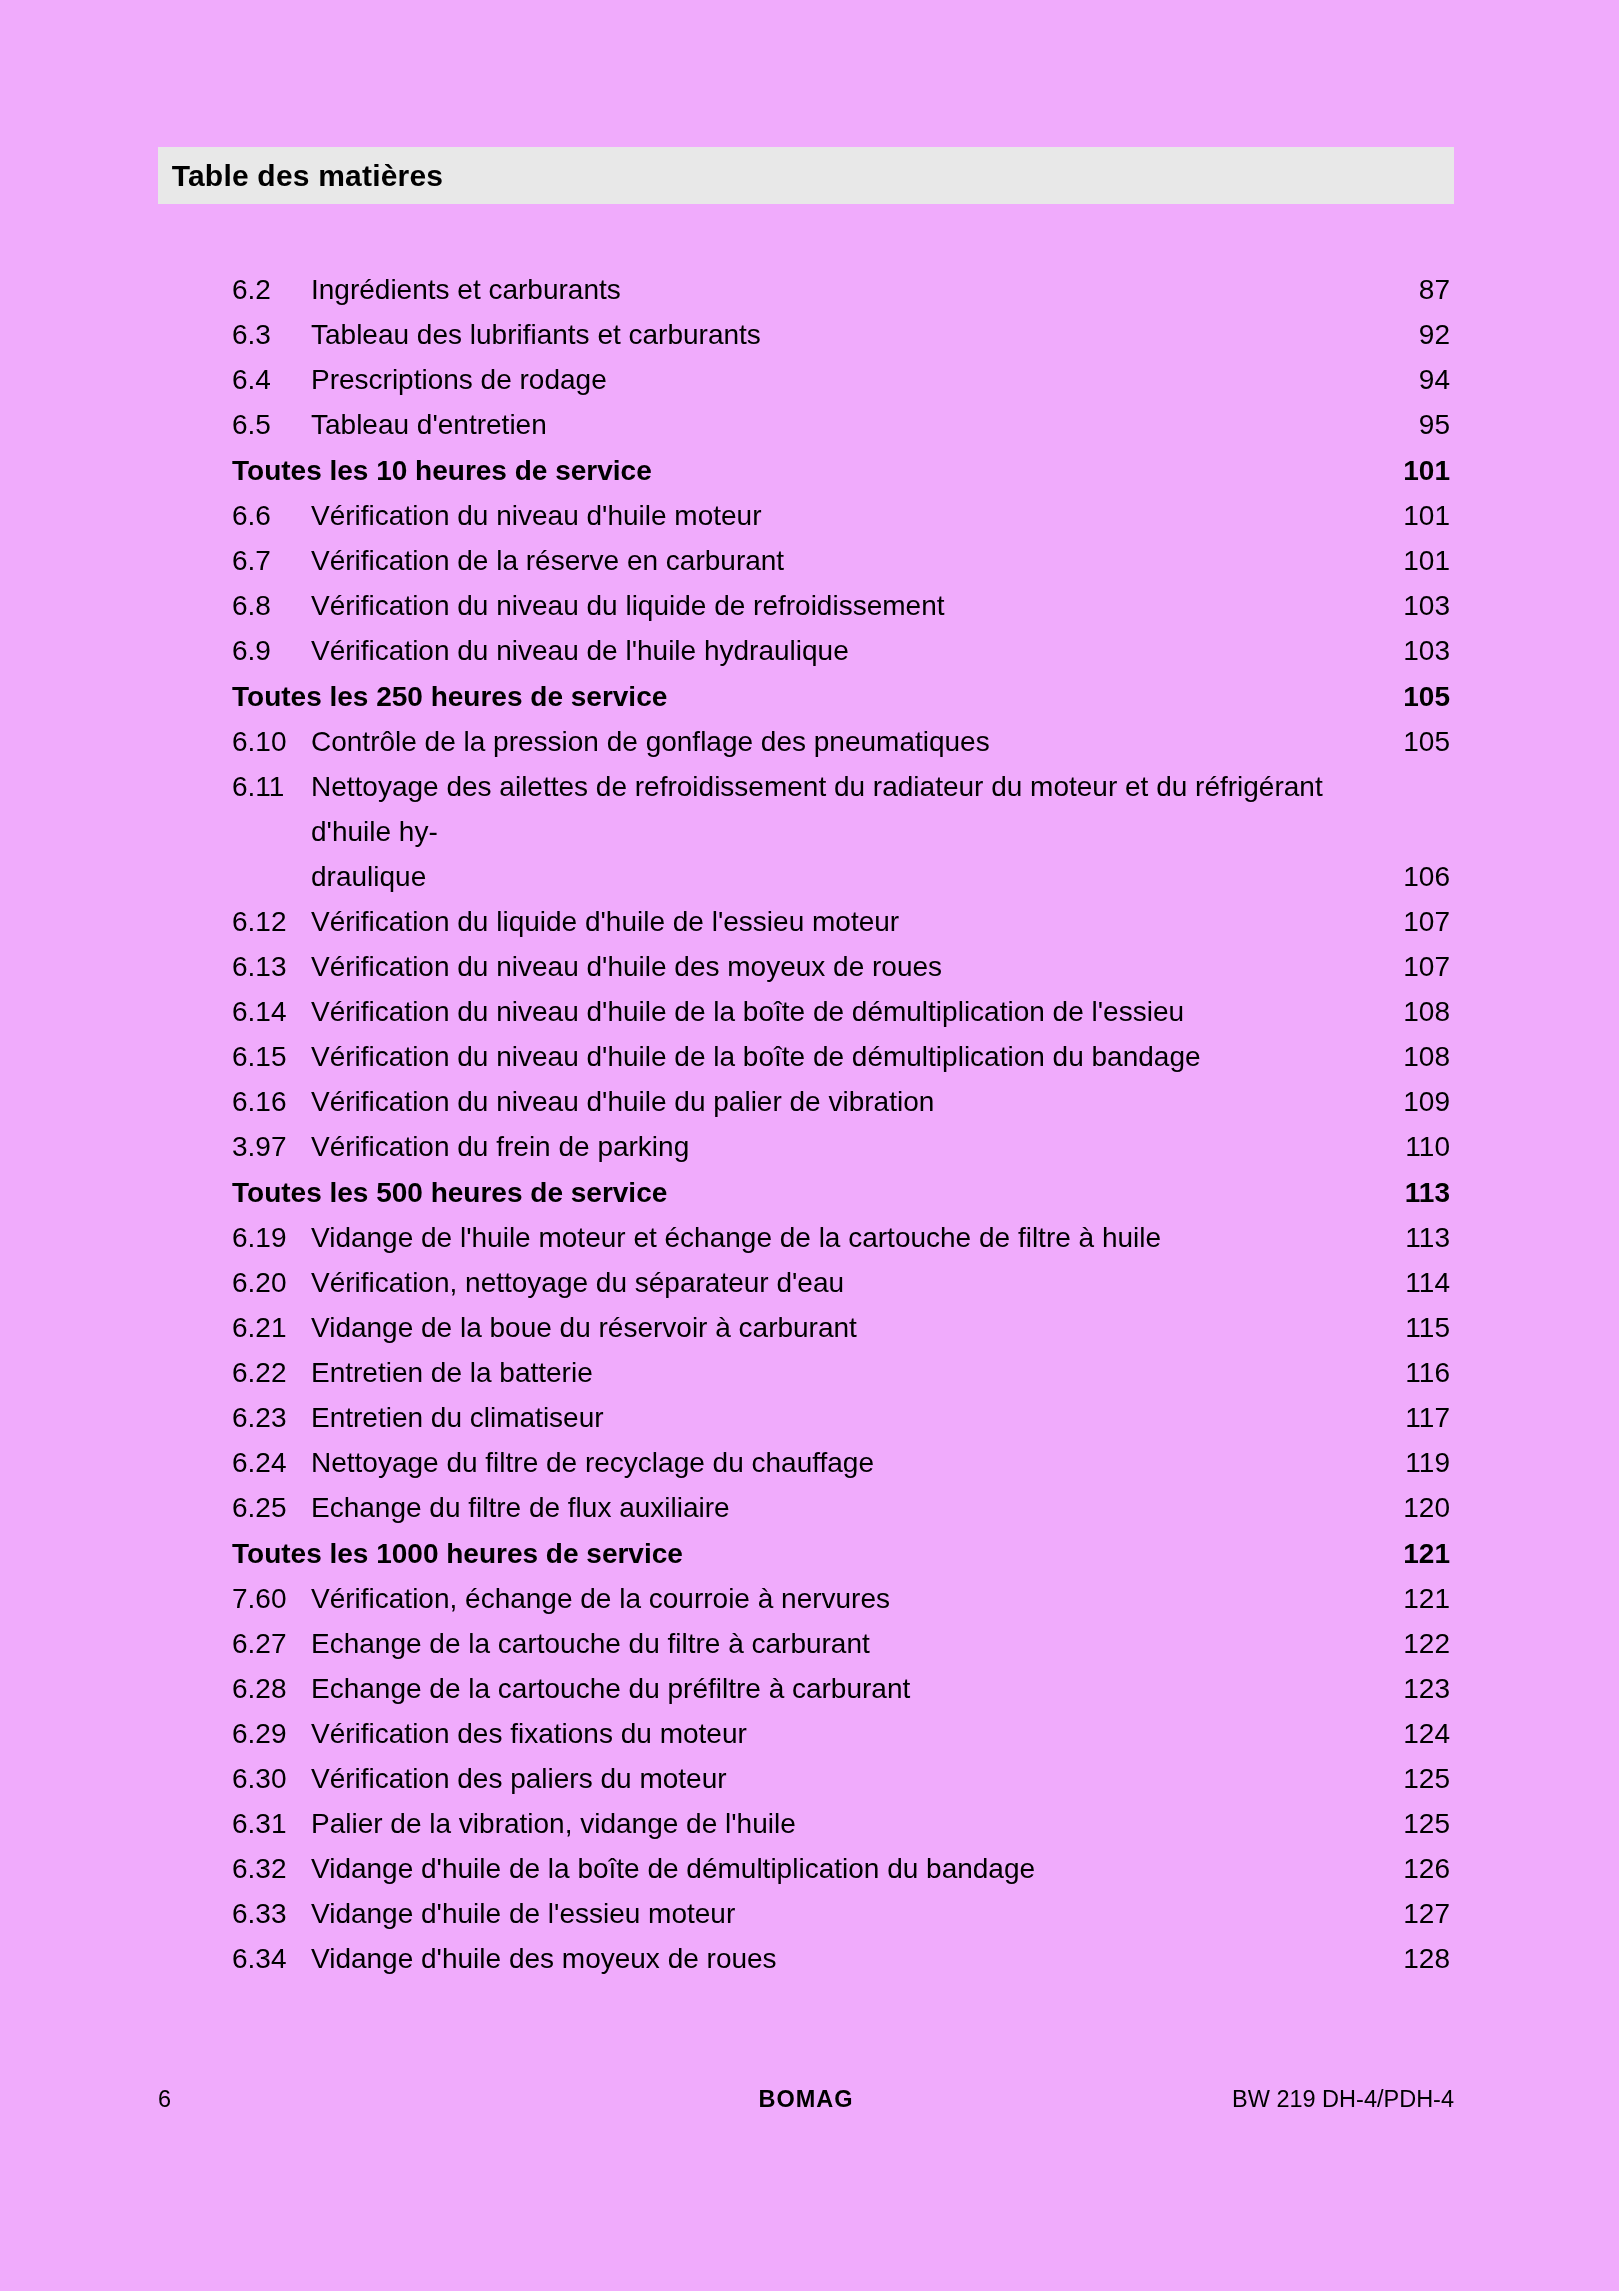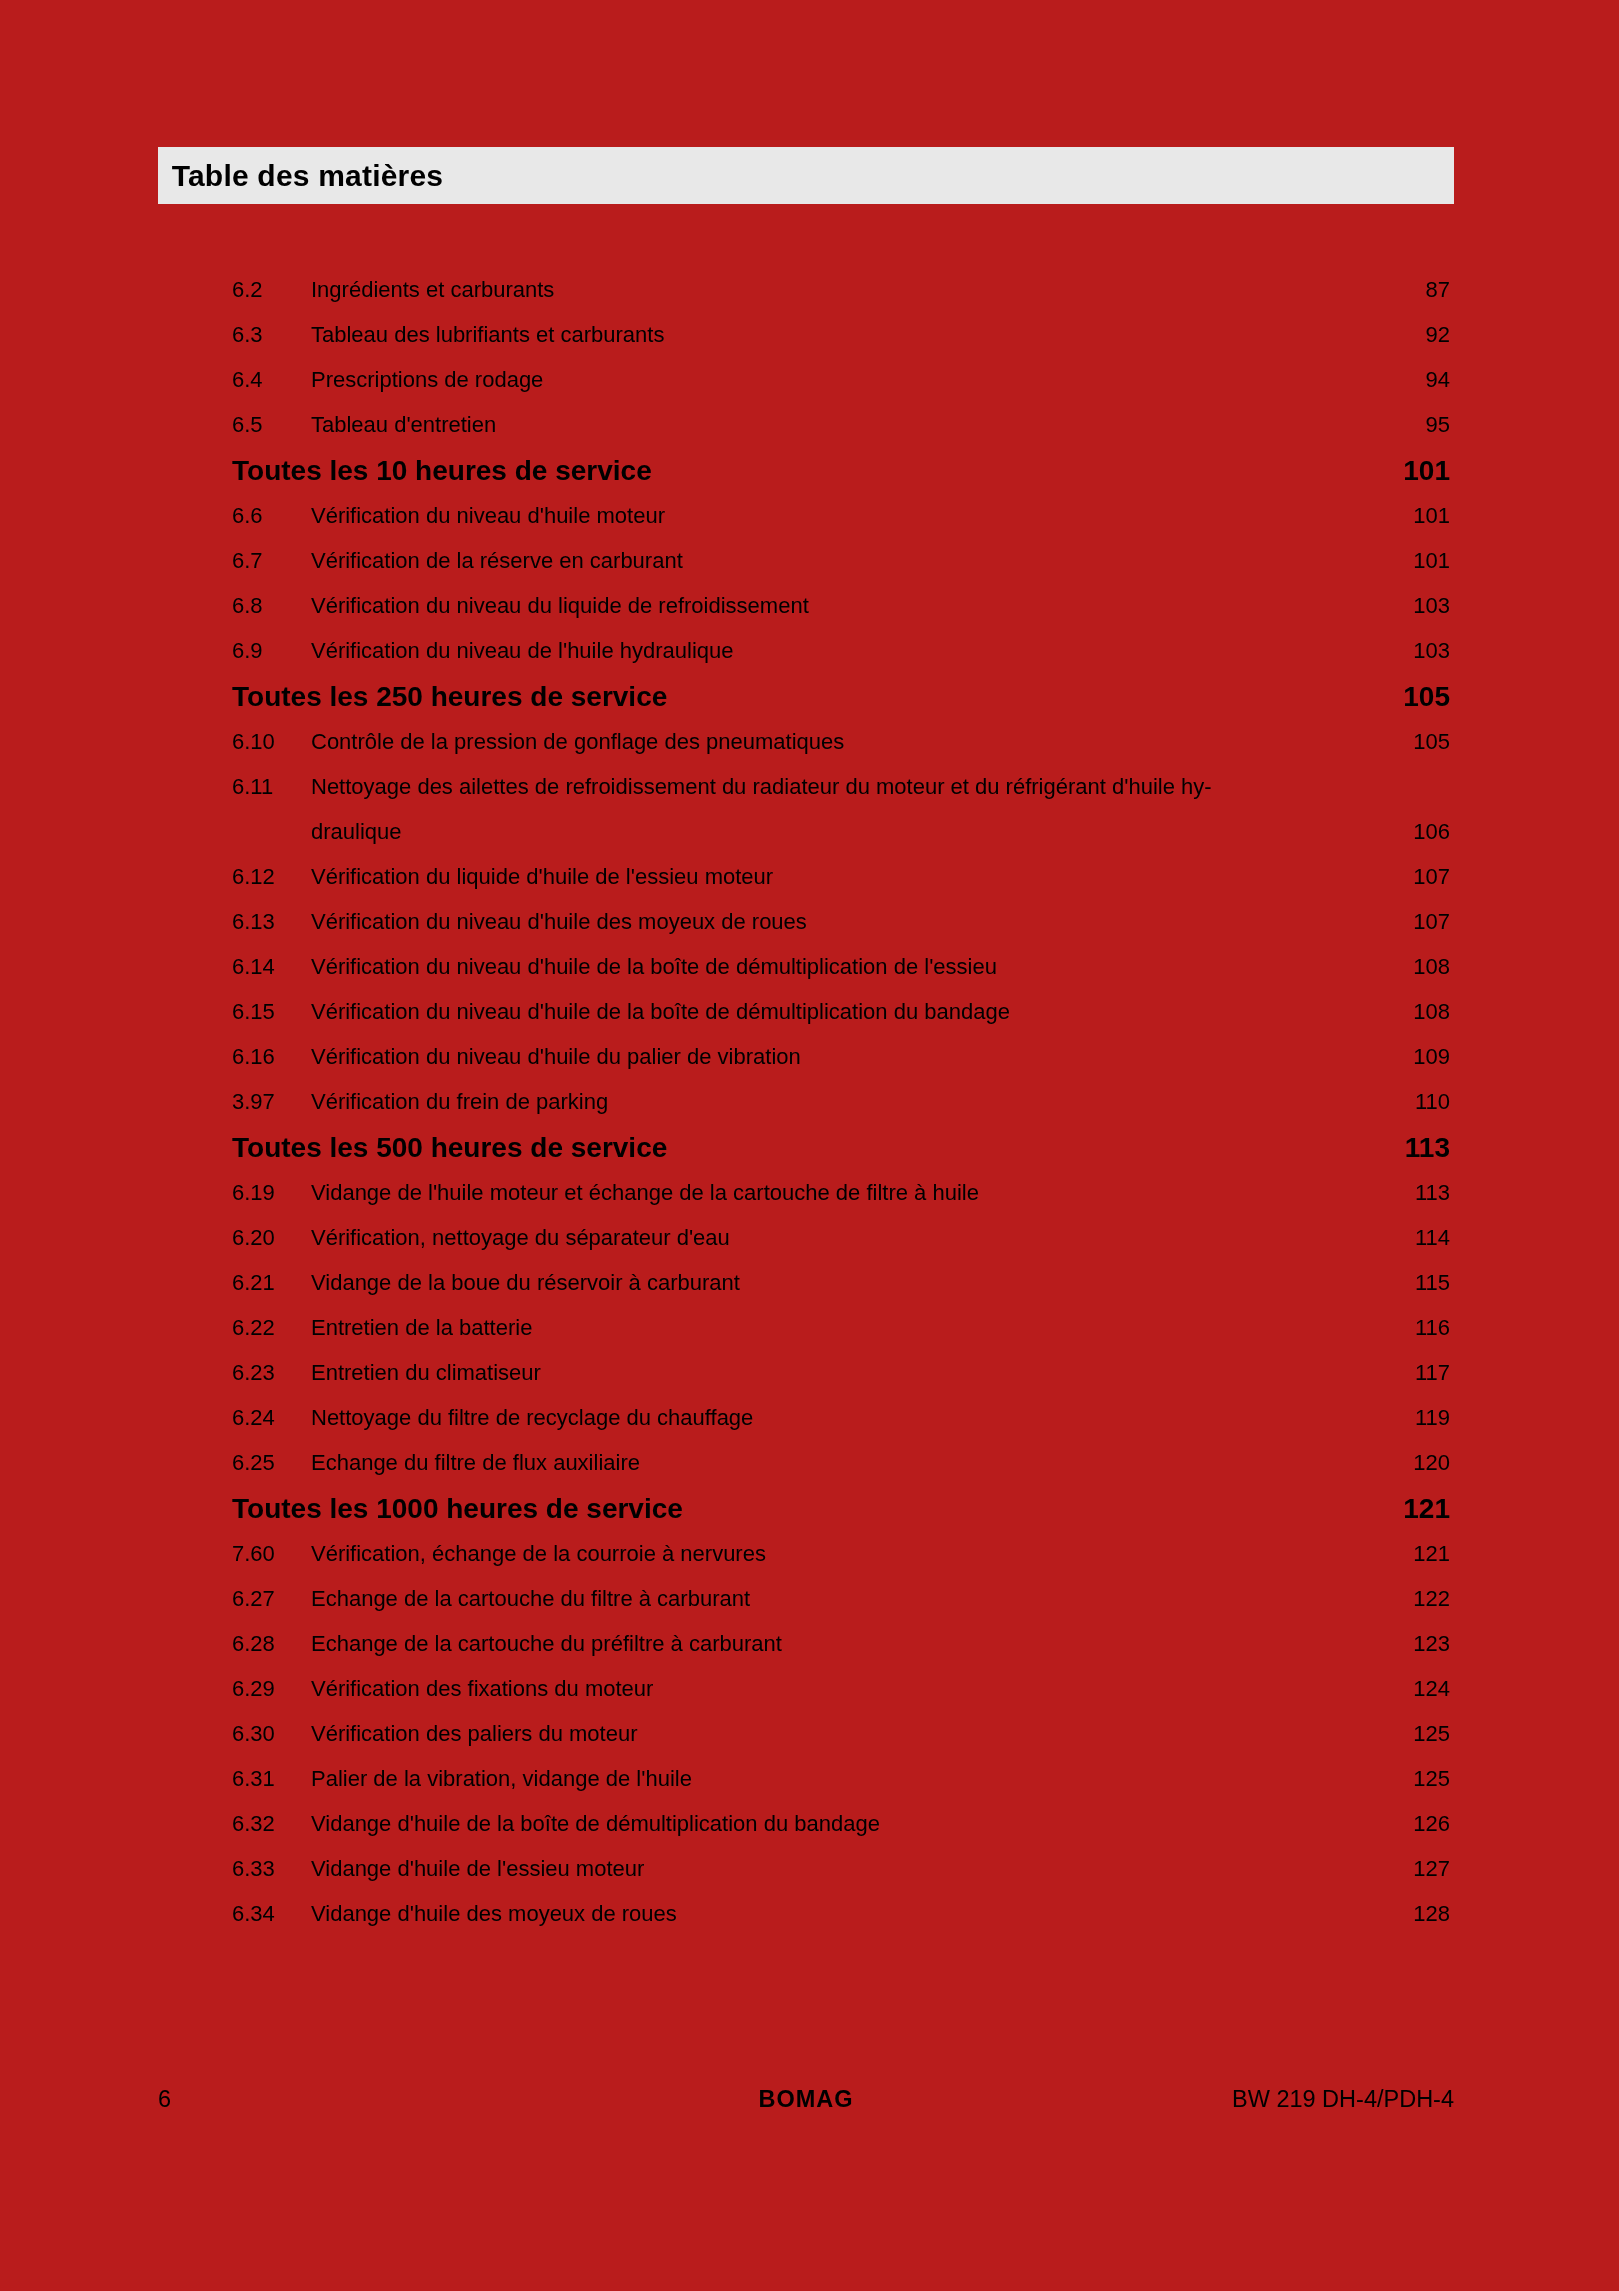--- a/index.html
+++ b/index.html
@@ -1,40 +1,40 @@
 <!DOCTYPE html>
 <html><head>
 <meta charset="utf-8">
 <style>
   * { margin:0; padding:0; box-sizing:border-box; }
   html,body { background:#ffffff; }
   .page {
     position:relative;
     width:1619px; height:2292px;
-    background:#b91c1c;
+    background:#f0abfc;
     font-family:"Liberation Sans", sans-serif;
     color:#000000;
     overflow:hidden;
   }
   .header-bar {
     position:absolute; left:158px; top:147px;
     width:1296px; height:57px;
     background:#e8e8e8;
     display:flex; align-items:center;
     padding-left:13.7px;
   }
   .header-title {
     font-size:30px; font-weight:bold; letter-spacing:0.2px;
   }
   .toc {
     position:absolute; left:232px; top:267px; width:1218px;
   }
   .toc-row {
     display:flex; align-items:flex-start;
-    line-height:45px; font-size:22px;
+    line-height:45px; font-size:28px;
   }
   .toc-num { width:79px; flex-shrink:0; }
   .toc-title { flex:1; white-space:pre-line; padding-right:23.5px; }
   .toc-page { margin-left:auto; align-self:flex-end; text-align:right; min-width:49px; }
   .toc-section { font-weight:bold; font-size:28px; margin-top:1px; }
   .footer {
     position:absolute; left:158px; top:2086px; width:1296px; height:31px;
     font-size:23.5px;
   }
   .footer-page { position:absolute; left:0; top:0; }

